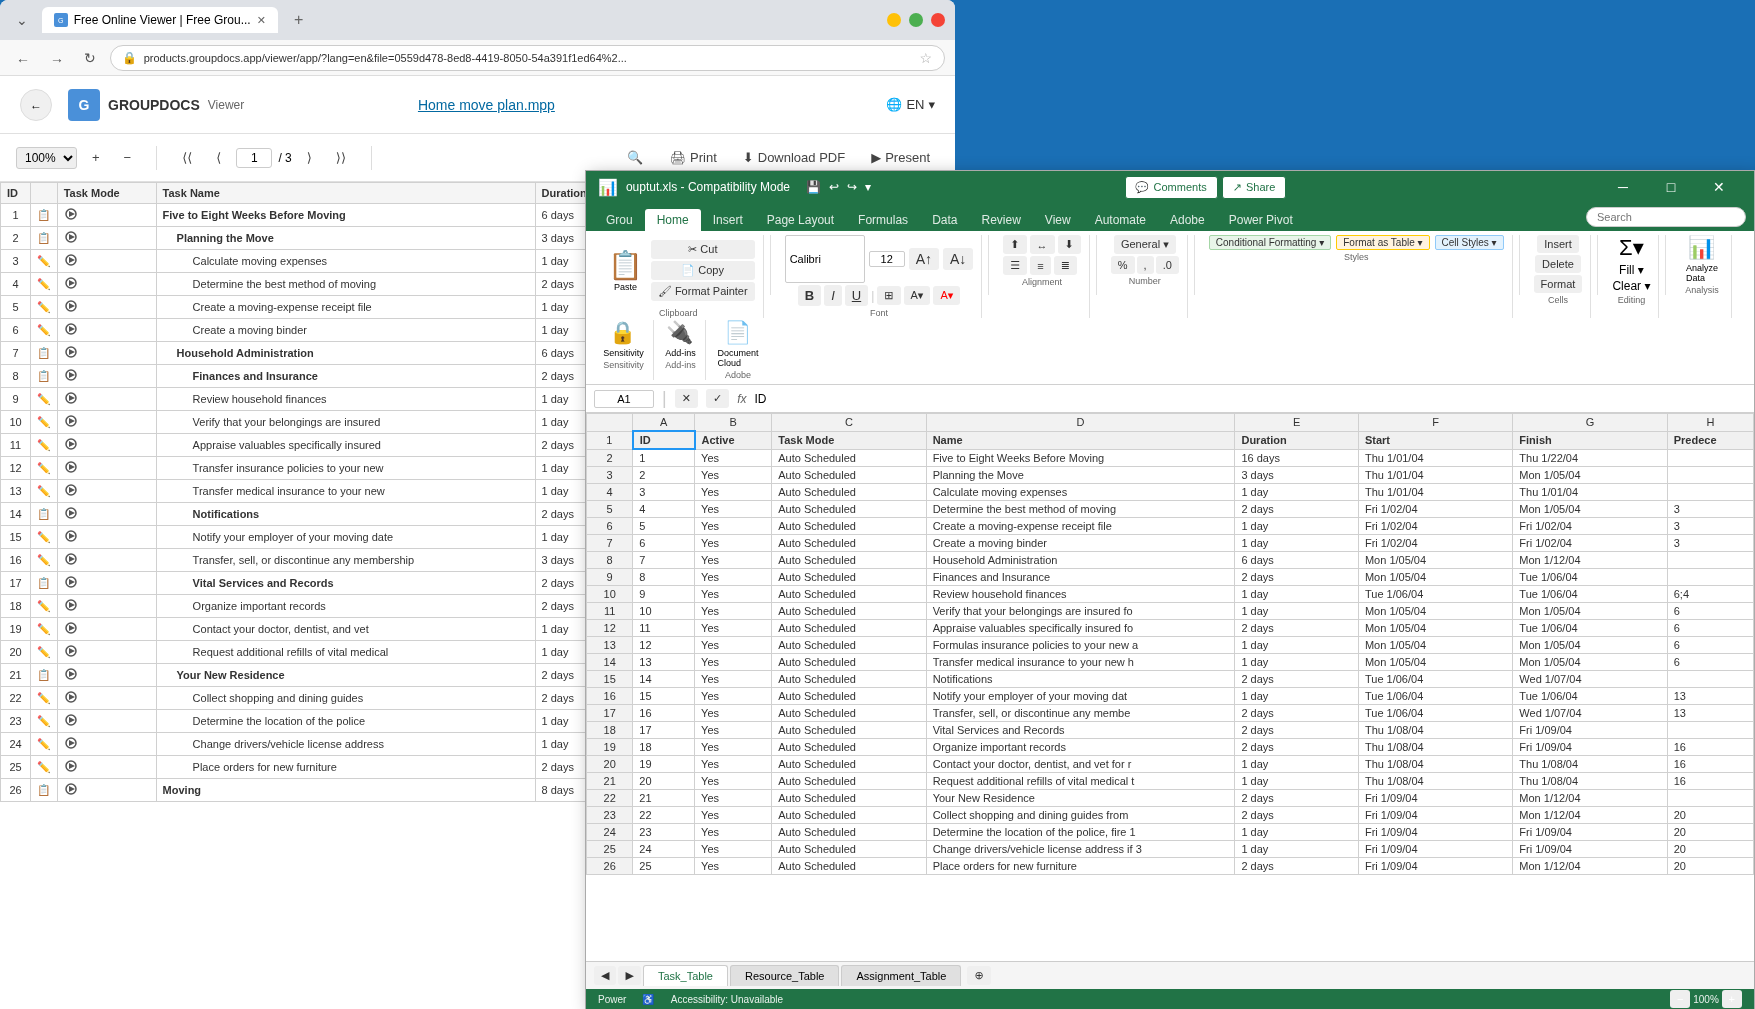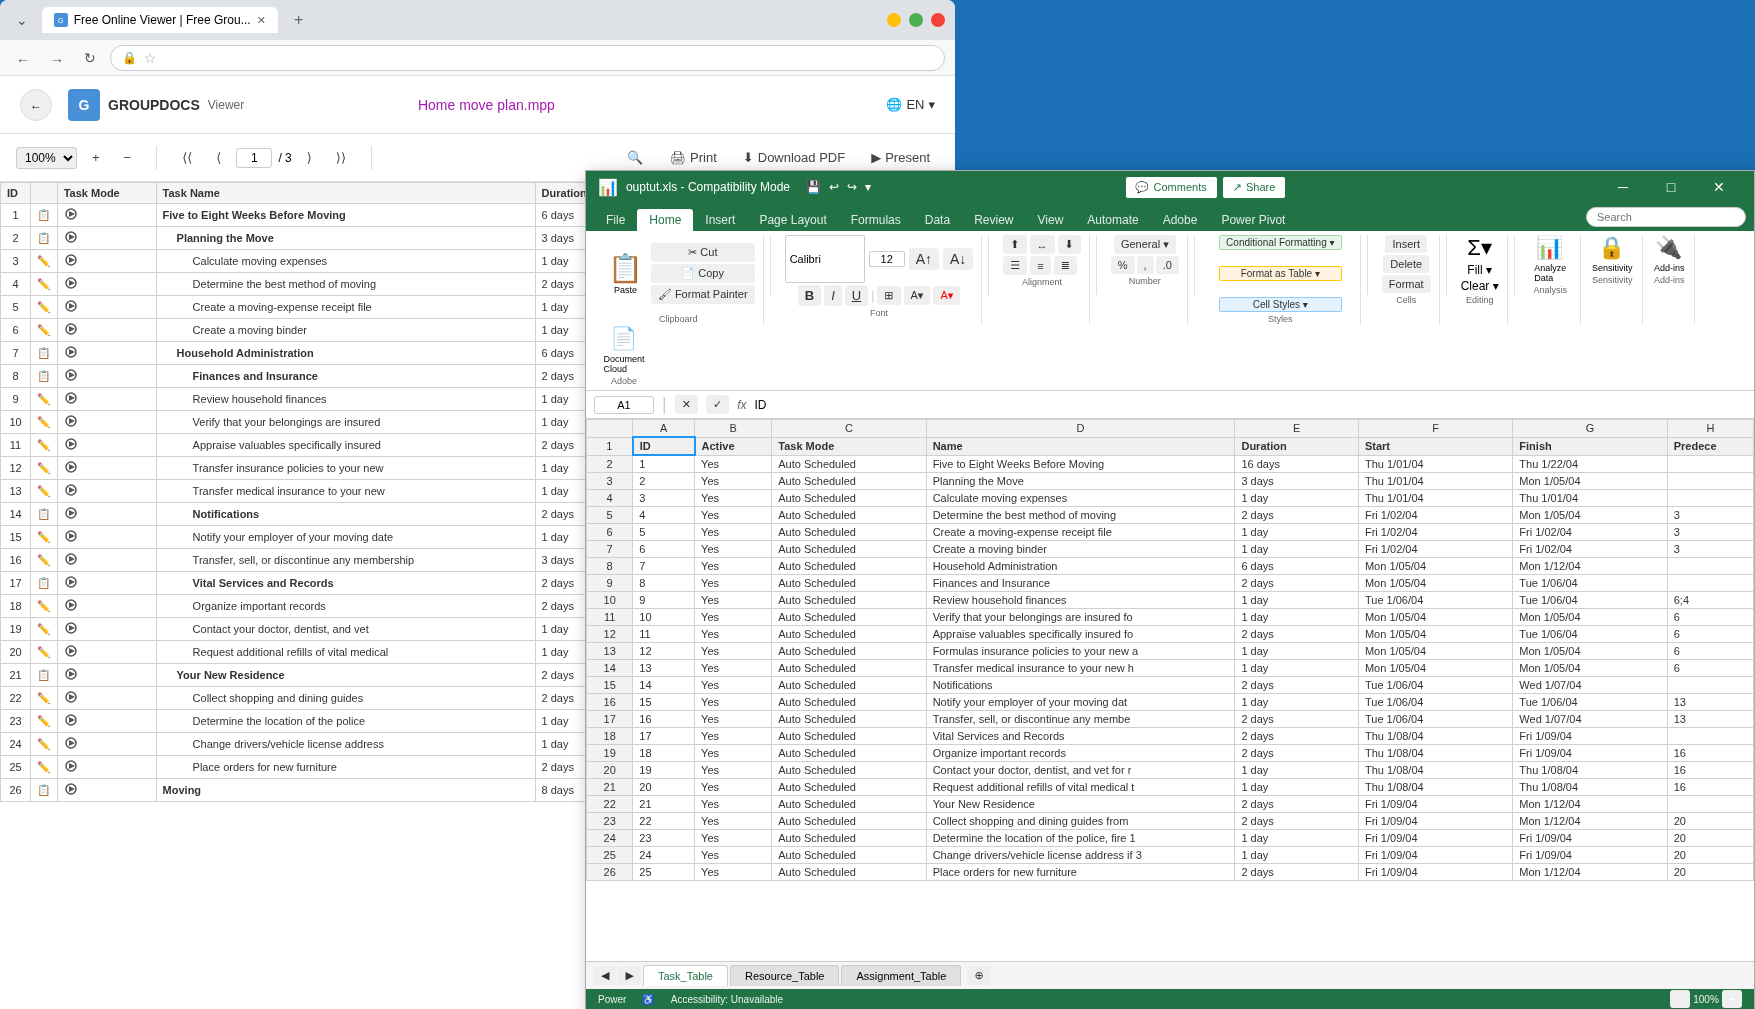--- a/index.html
+++ b/index.html
@@ -284,21 +284,21 @@
     .font-name-box { width: 80px; border: 1px solid #ccc; border-radius: 2px; padding: 17px 4px; font-size: 11px; }
     .font-size-box { width: 36px; border: 1px solid #ccc; border-radius: 2px; padding: 1px 4px; font-size: 11px; text-align: center; }
     .ribbon-divider { width: 1px; height: 60px; background: #e0e0e0; margin: 0 4px; }
 
     .clipboard-group { min-width: 80px; }
 
     .comments-share { display: flex; gap: 4px; margin-left: auto; }
     .cs-btn { border: 1px solid #217346; border-radius: 3px; padding: 4px 10px; font-size: 11px; color: #217346; cursor: pointer; background: #fff; display: flex; align-items: center; gap: 4px; }
     .ribbon-search { width: 160px; border: 1px solid #ccc; border-radius: 12px; padding: 3px 10px; font-size: 11px; }
 
-    .styles-group-content { display: flex; flex-direction: column; gap: 16px; }
+    .styles-group-content { display: flex; flex-direction: row; gap: 5px; }
     .style-chip { background: #e8f5e9; border: 1px solid #a5d6a7; border-radius: 2px; padding: 1px 6px; font-size: 10px; cursor: pointer; white-space: nowrap; }
     .format-table-chip { background: #fff3e0; border: 1px solid #ffcc02; }
     .cell-styles-chip { background: #e3f2fd; border: 1px solid #90caf9; }
   </style>
 </head>
 <body>
 
 <div class="browser-window">
 
   <div class="browser-titlebar">
@@ -320,33 +320,34 @@
       <div class="win-btn close"></div>
     </div>
   </div>
 
   <div class="browser-nav">
     <button class="nav-btn">←</button>
     <button class="nav-btn">→</button>
     <button class="nav-btn">↻</button>
     <div class="address-bar">
       <span style="color:#4a90d9; font-size:12px;">🔒</span>
+      <span class="address-text">products.groupdocs.app/viewer/app/?lang=en&amp;file=0559d478-8ed8-4419-8050-54a391f1ed64%2...</span>
       <span class="star-btn">☆</span>
     </div>
   </div>
 
   <div class="viewer-header">
     <div class="back-btn">←</div>
     <div class="viewer-logo">
       <div class="logo-icon">G</div>
       <span style="font-weight:700; font-size:14px; color:#333;">GROUPDOCS</span>
       <span style="font-size:12px; color:#666;">Viewer</span>
     </div>
     <div style="margin: 0 auto;">
-      <span style="font-size:14px; color:#a21caf;">Home move plan.mpp</span>
+      <span style="font-size:14px; color:#0369a1;text-decoration:underline;">Home move plan.mpp</span>
     </div>
     <div class="viewer-lang">
       <span>🌐</span>
       <span>EN</span>
       <span>▾</span>
     </div>
   </div>
 
   <div class="viewer-toolbar">
     <div class="zoom-control">
@@ -767,21 +768,21 @@
       </button>
     </div>
     <div class="excel-win-btns">
       <div class="excel-win-btn">─</div>
       <div class="excel-win-btn">□</div>
       <div class="excel-win-btn close-btn">✕</div>
     </div>
   </div>
 
   <div class="excel-ribbon-tabs">
-    <div class="ribbon-tab">File</div>
+    <div class="ribbon-tab">Grou</div>
     <div class="ribbon-tab active">Home</div>
     <div class="ribbon-tab">Insert</div>
     <div class="ribbon-tab">Page Layout</div>
     <div class="ribbon-tab">Formulas</div>
     <div class="ribbon-tab">Data</div>
     <div class="ribbon-tab">Review</div>
     <div class="ribbon-tab">View</div>
     <div class="ribbon-tab">Automate</div>
     <div class="ribbon-tab">Adobe</div>
     <div class="ribbon-tab">Power Pivot</div>

